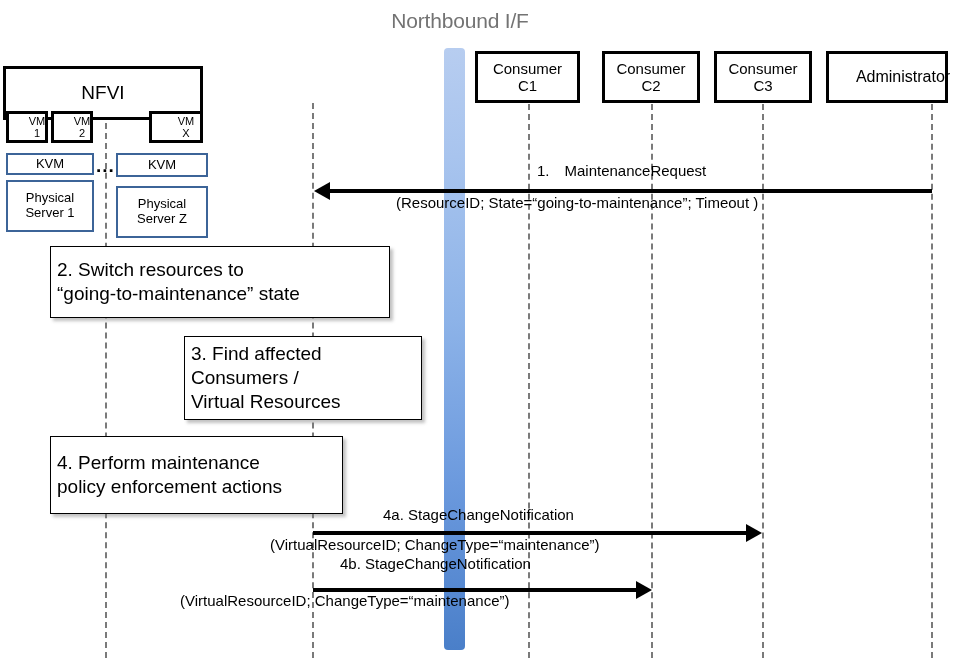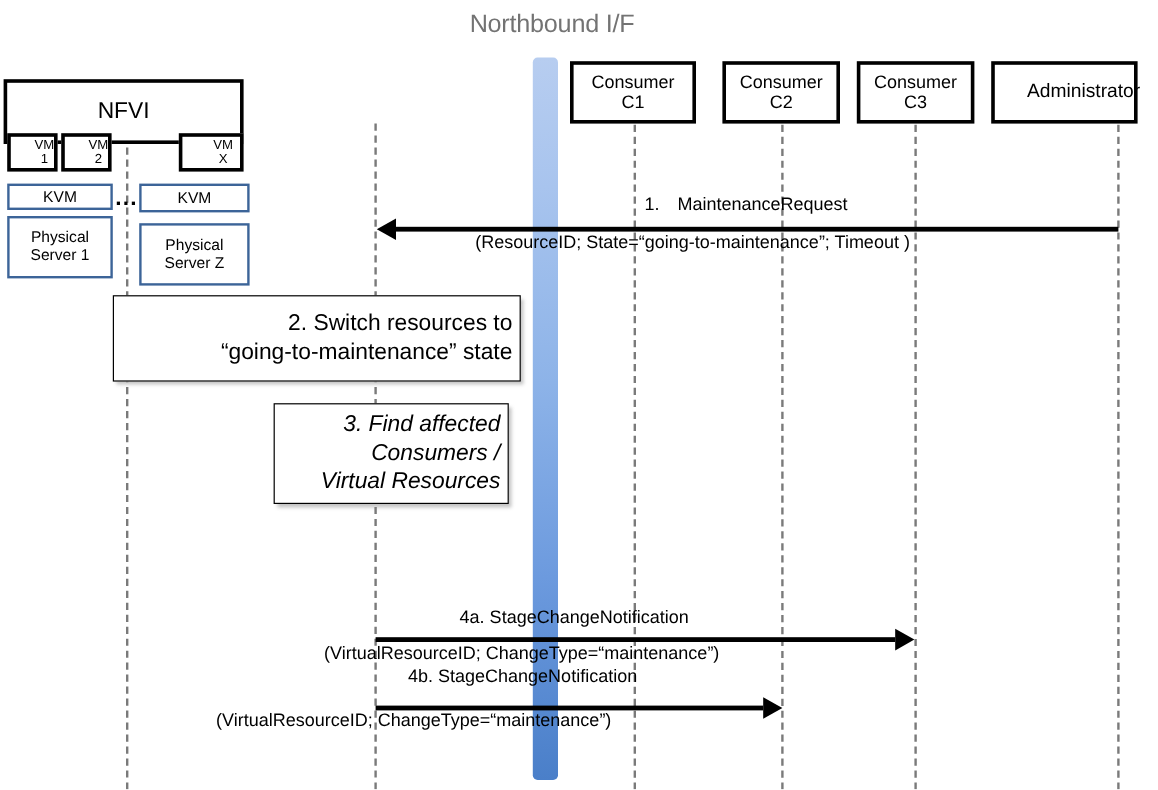--- a/index.html
+++ b/index.html
@@ -111,29 +111,28 @@
 
   
   .step-box {
     position: absolute;
     box-sizing: border-box;
     border: 1.5px solid #000000;
     background: #ffffff;
     box-shadow: 3px 3px 3px rgba(120,120,120,0.45);
     display: flex;
     flex-direction: column;
-    align-items: flex-end;
+    align-items: flex-start;
     justify-content: center;
     text-align: center;
     font-size: 19px;
     line-height: 1.28;
     color: #000000;
     z-index: 8;
     padding: 2px 6px;
-    margin-left: 44px;
   }
   .step-box span { display: block; white-space: nowrap; }
 
   
   .msg-line {
     position: absolute;
     height: 0;
     border-top: 4px solid #000000;
     z-index: 9;
   }
@@ -235,26 +234,30 @@
     <span>Server Z</span>
   </div>
 
   <div class="ellipsis-dots">...</div>
 
   <div class="step-box" style="left:50px; top:246px; width:340px; height:72px;">
     <span>2. Switch resources to</span>
     <span>“going-to-maintenance” state</span>
   </div>
 
-  <div class="step-box" style="left:184px; top:336px; width:196px; height:84px;font-style:italic;">
+  <div class="step-box" style="left:184px; top:336px; width:238px; height:84px;">
     <span>3. Find affected</span>
     <span>Consumers /</span>
     <span>Virtual Resources</span>
   </div>
 
+  <div class="step-box" style="left:50px; top:436px; width:293px; height:78px;">
+    <span>4. Perform maintenance</span>
+    <span>policy enforcement actions</span>
+  </div>
 
   <div class="msg-label" style="left:537px; top:162px;">1. MaintenanceRequest</div>
   <div class="msg-line" style="left:330px; top:189px; width:602px;"></div>
   <div class="arrow-head left" style="left:314px; top:182px;"></div>
   <div class="msg-label" style="left:396px; top:194px;">(ResourceID; State=“going-to-maintenance”; Timeout )</div>
 
   <div class="msg-label" style="left:383px; top:506px;text-align:center;">4a. StageChangeNotification</div>
   <div class="msg-line" style="left:313px; top:531px; width:433px;"></div>
   <div class="arrow-head right" style="left:746px; top:524px;"></div>
   <div class="msg-label" style="left:270px; top:536px;">(VirtualResourceID; ChangeType=“maintenance”)</div>

